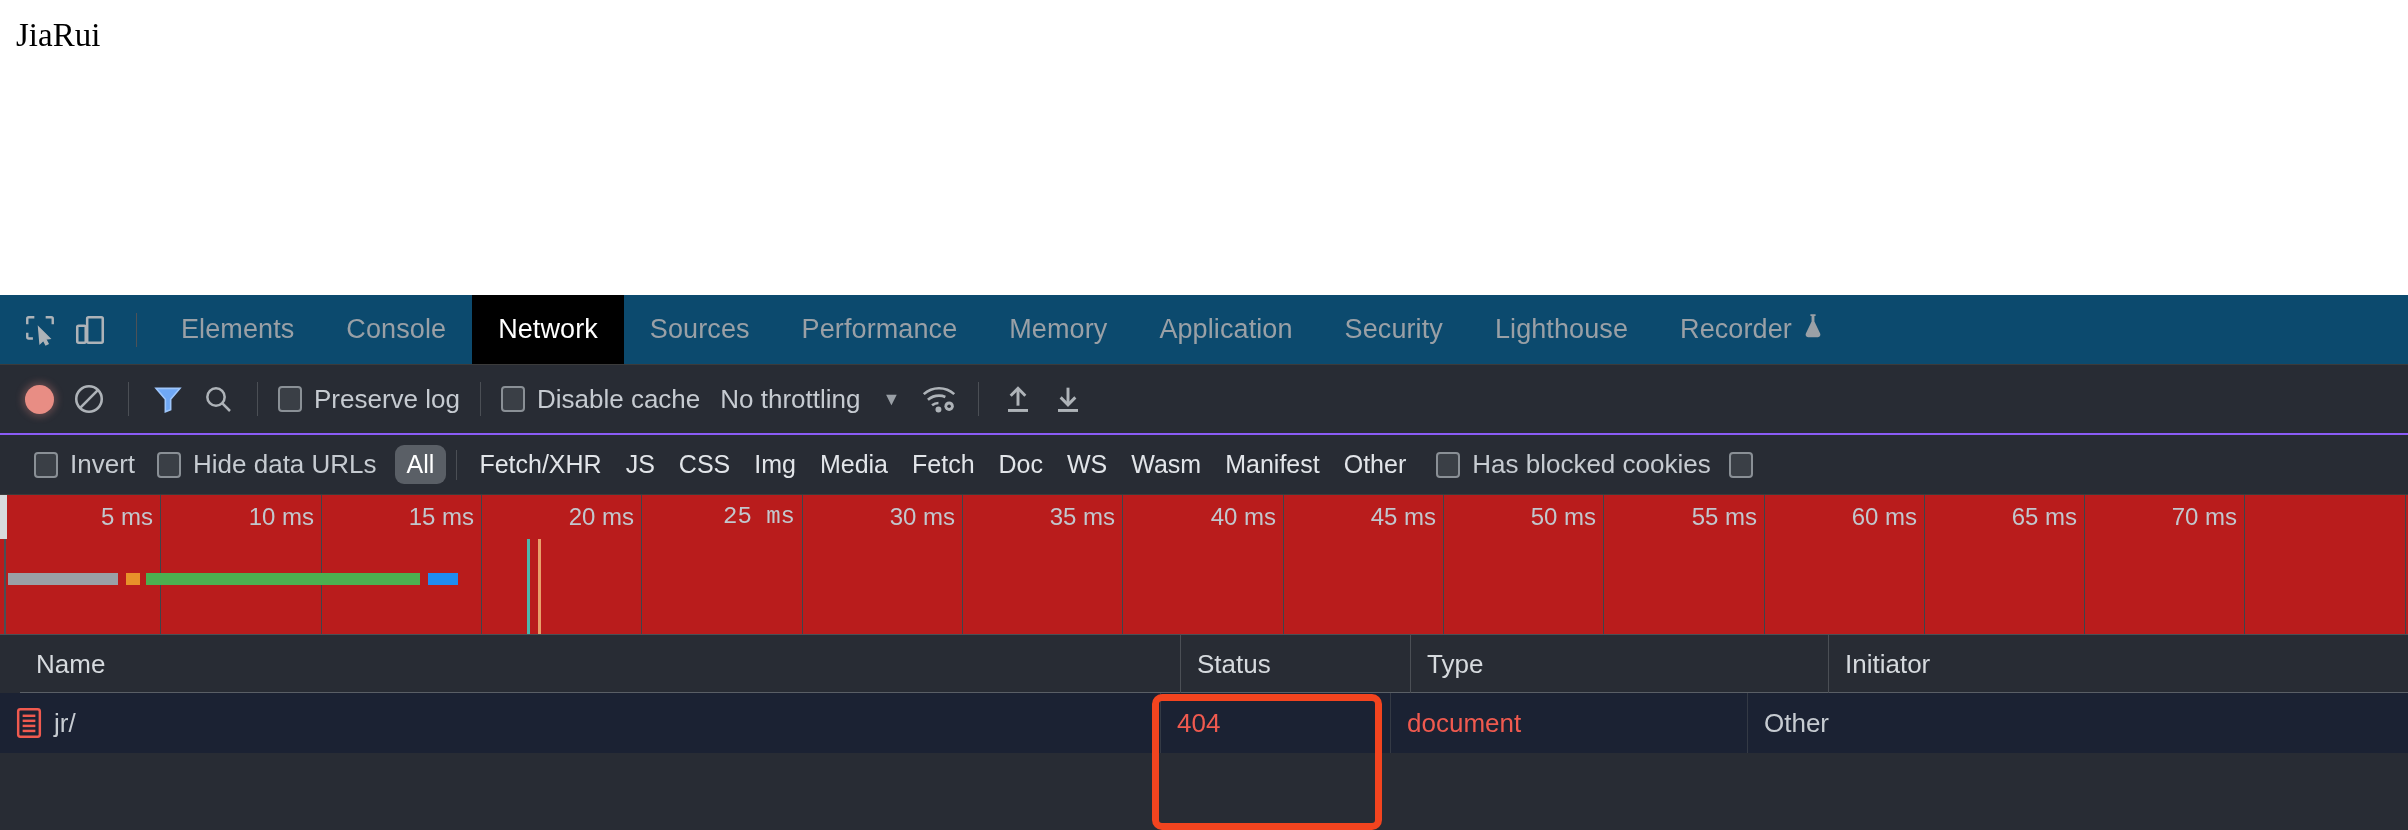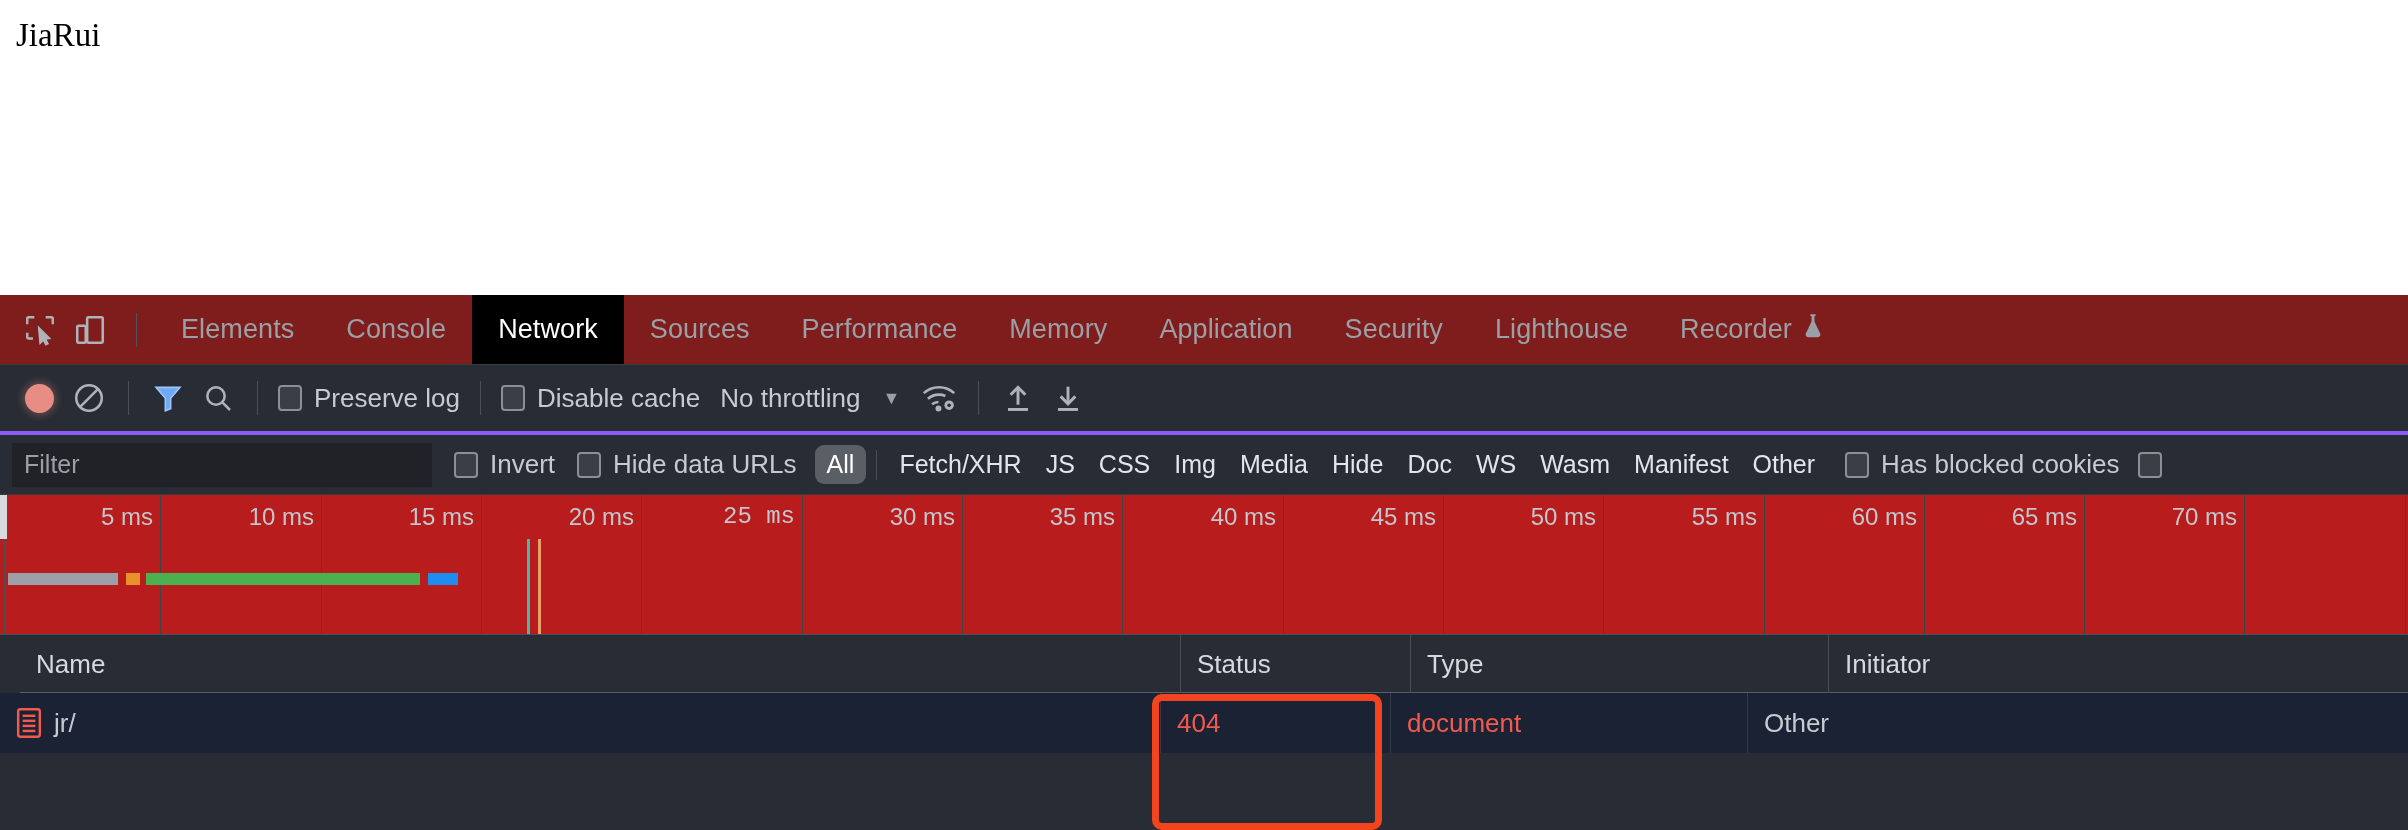--- a/index.html
+++ b/index.html
@@ -30,21 +30,21 @@
     position: absolute; left: 0; top: 295px;
     width: 2408px; height: 535px;
     background: #282c34;
     color: #cfd2d6;
   }
 
   
   .tabstrip {
     position: relative;
     height: 70px;
-    background: #7f1d1d;
+    background: #0c4a6e;
     border-bottom: 1px solid #3b3b3b;
     display: flex; align-items: center;
     white-space: nowrap;
     overflow: hidden;
   }
   .tabstrip-icons { display: flex; align-items: center; padding-left: 18px; }
   .tool-icon {
     width: 44px; height: 44px;
     display: flex; align-items: center; justify-content: center;
     margin-right: 6px;
@@ -69,21 +69,21 @@
     background: #000000;
     color: #ffffff;
   }
   .tab .flask { display: inline-block; }
 
   
   .net-toolbar {
     height: 70px;
     display: flex; align-items: center;
     padding-left: 14px;
-    border-bottom: 4px solid #8b5cf6;
+    border-bottom: 2px solid #8b5cf6;
     background: #282c34;
     white-space: nowrap;
     overflow: hidden;
   }
   .tb-btn {
     width: 50px; height: 50px;
     display: flex; align-items: center; justify-content: center;
     flex: 0 0 auto;
   }
   .record-dot {
@@ -335,37 +335,36 @@
     <div class="tb-btn">
       <svg width="30" height="32" viewBox="0 0 22 24" fill="none" stroke="#aeb3b8" stroke-width="2.2">
         <path d="M11 3.5V16"></path>
           <path d="M5.5 10.8L11 16.4l5.5-5.6"></path>
           <path d="M3.5 20.6h15"></path>
       </svg>
     </div>
   </div>
 
   <div class="filter-row">
-    <input class="filter-input" type="text" placeholder="Filter" style="">
     <div class="cb-wrap" style="margin-left:22px">
       <span class="cbox"></span>
       <span class="cb-label">Invert</span>
     </div>
     <div class="cb-wrap" style="margin-left:16px">
       <span class="cbox"></span>
       <span class="cb-label">Hide data URLs</span>
     </div>
     <span class="ftype active" style="margin-left:12px">All</span>
     <span class="ftype-sep"></span>
     <span class="ftype">Fetch/XHR</span>
     <span class="ftype">JS</span>
     <span class="ftype">CSS</span>
     <span class="ftype">Img</span>
     <span class="ftype">Media</span>
-    <span class="ftype">Hide</span>
+    <span class="ftype">Fetch</span>
     <span class="ftype">Doc</span>
     <span class="ftype">WS</span>
     <span class="ftype">Wasm</span>
     <span class="ftype">Manifest</span>
     <span class="ftype">Other</span>
     <div class="cb-wrap" style="margin-left:18px">
       <span class="cbox"></span>
       <span class="cb-label">Has blocked cookies</span>
     </div>
     <div class="cb-wrap" style="margin-left:12px">

